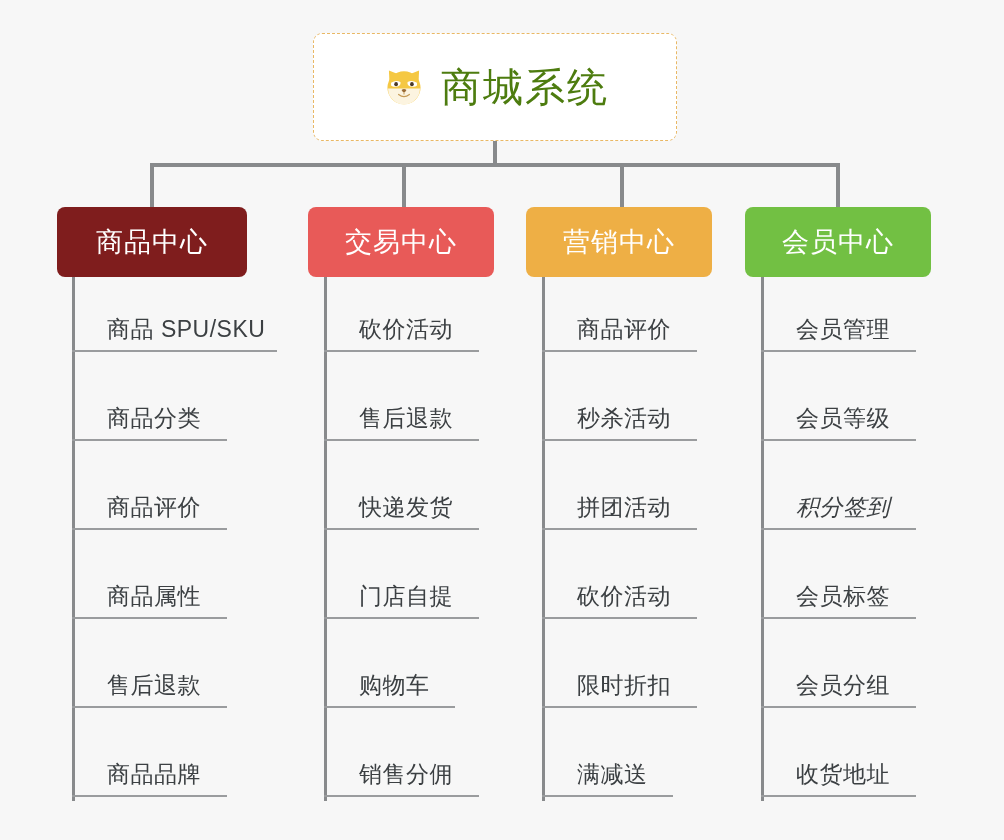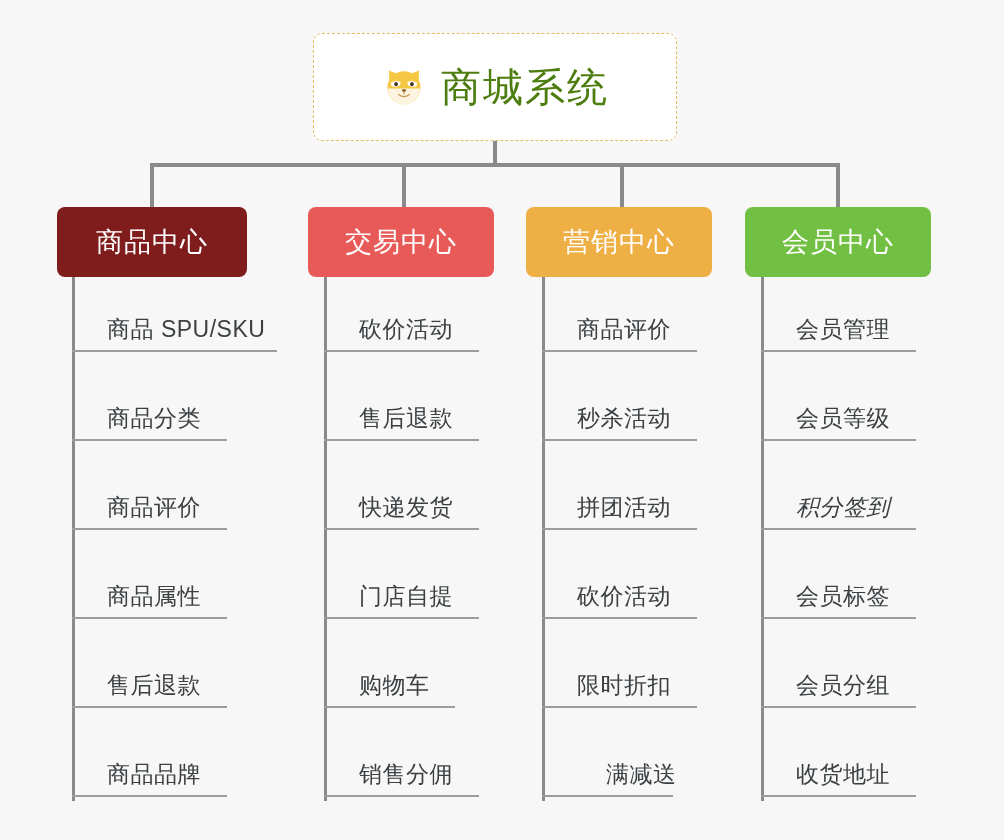--- a/index.html
+++ b/index.html
@@ -197,21 +197,21 @@
   </div>
   <div class="leaf" style="left:542px; top:490px; width:155px; height:40px;">
     <span class="leaf-label">拼团活动</span>
   </div>
   <div class="leaf" style="left:542px; top:579px; width:155px; height:40px;">
     <span class="leaf-label">砍价活动</span>
   </div>
   <div class="leaf" style="left:542px; top:668px; width:155px; height:40px;">
     <span class="leaf-label">限时折扣</span>
   </div>
-  <div class="leaf" style="left:542px; top:757px; width:131px; height:40px;padding-left:29px;">
+  <div class="leaf" style="left:542px; top:757px; width:131px; height:40px;">
     <span class="leaf-label">满减送</span>
   </div>
 
   <div class="leaf" style="left:761px; top:312px; width:155px; height:40px;">
     <span class="leaf-label">会员管理</span>
   </div>
   <div class="leaf" style="left:761px; top:401px; width:155px; height:40px;">
     <span class="leaf-label">会员等级</span>
   </div>
   <div class="leaf" style="left:761px; top:490px; width:155px; height:40px;font-style:italic;">

